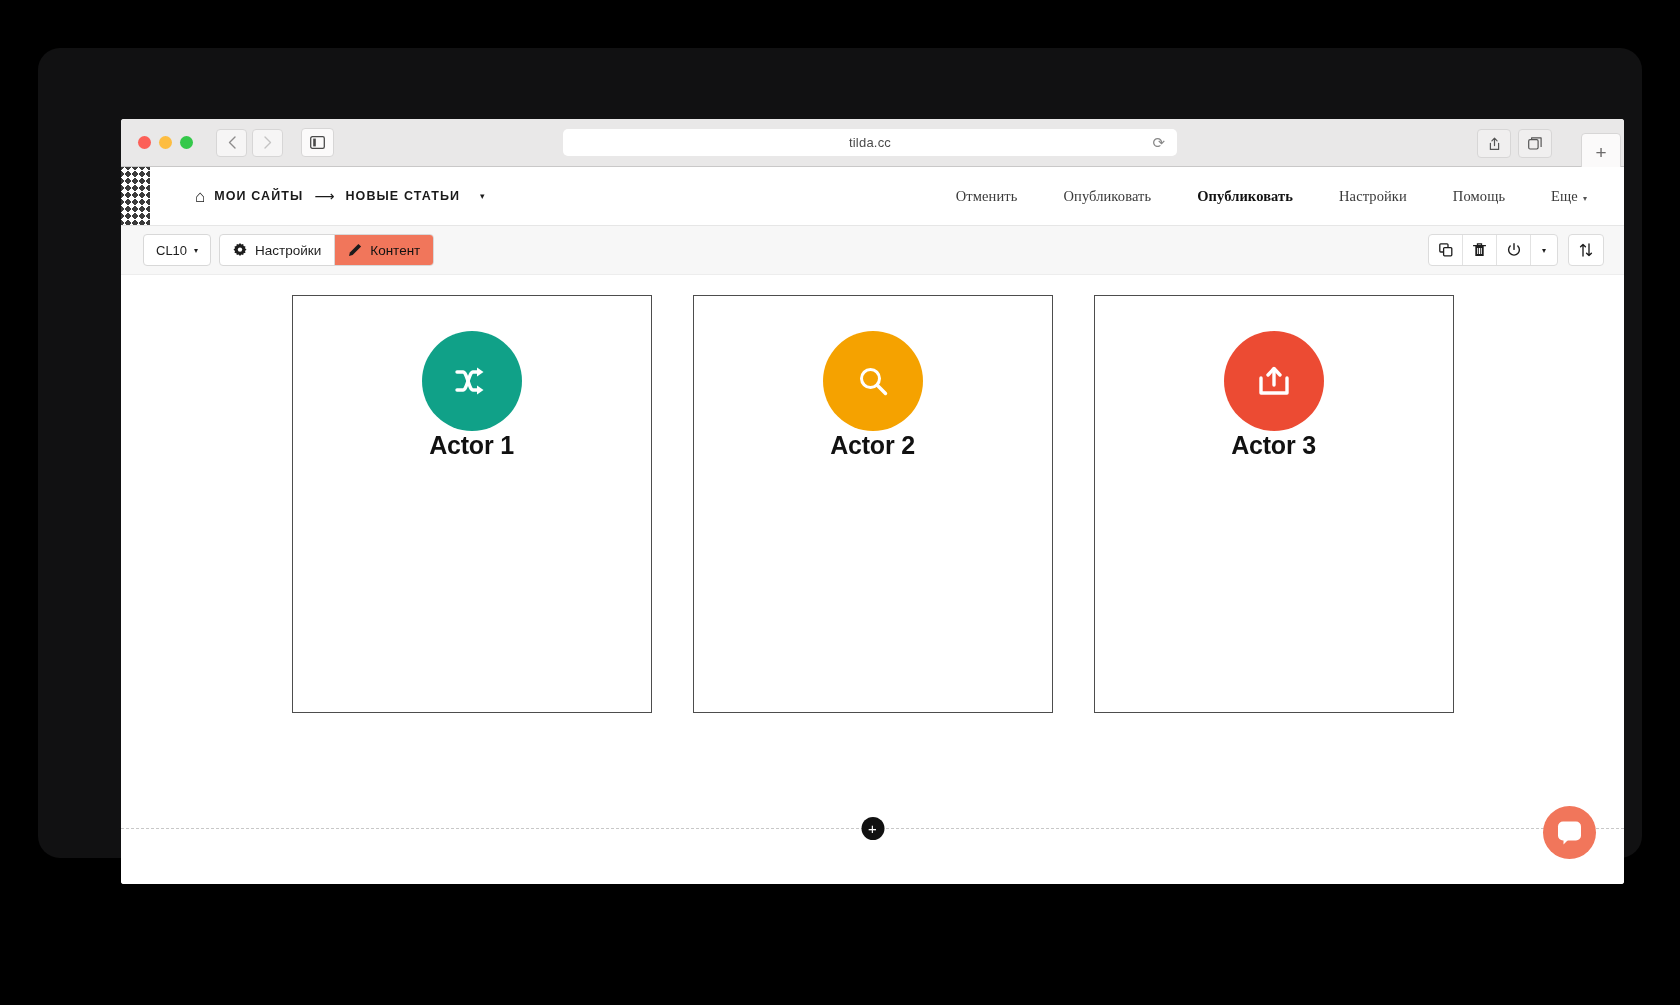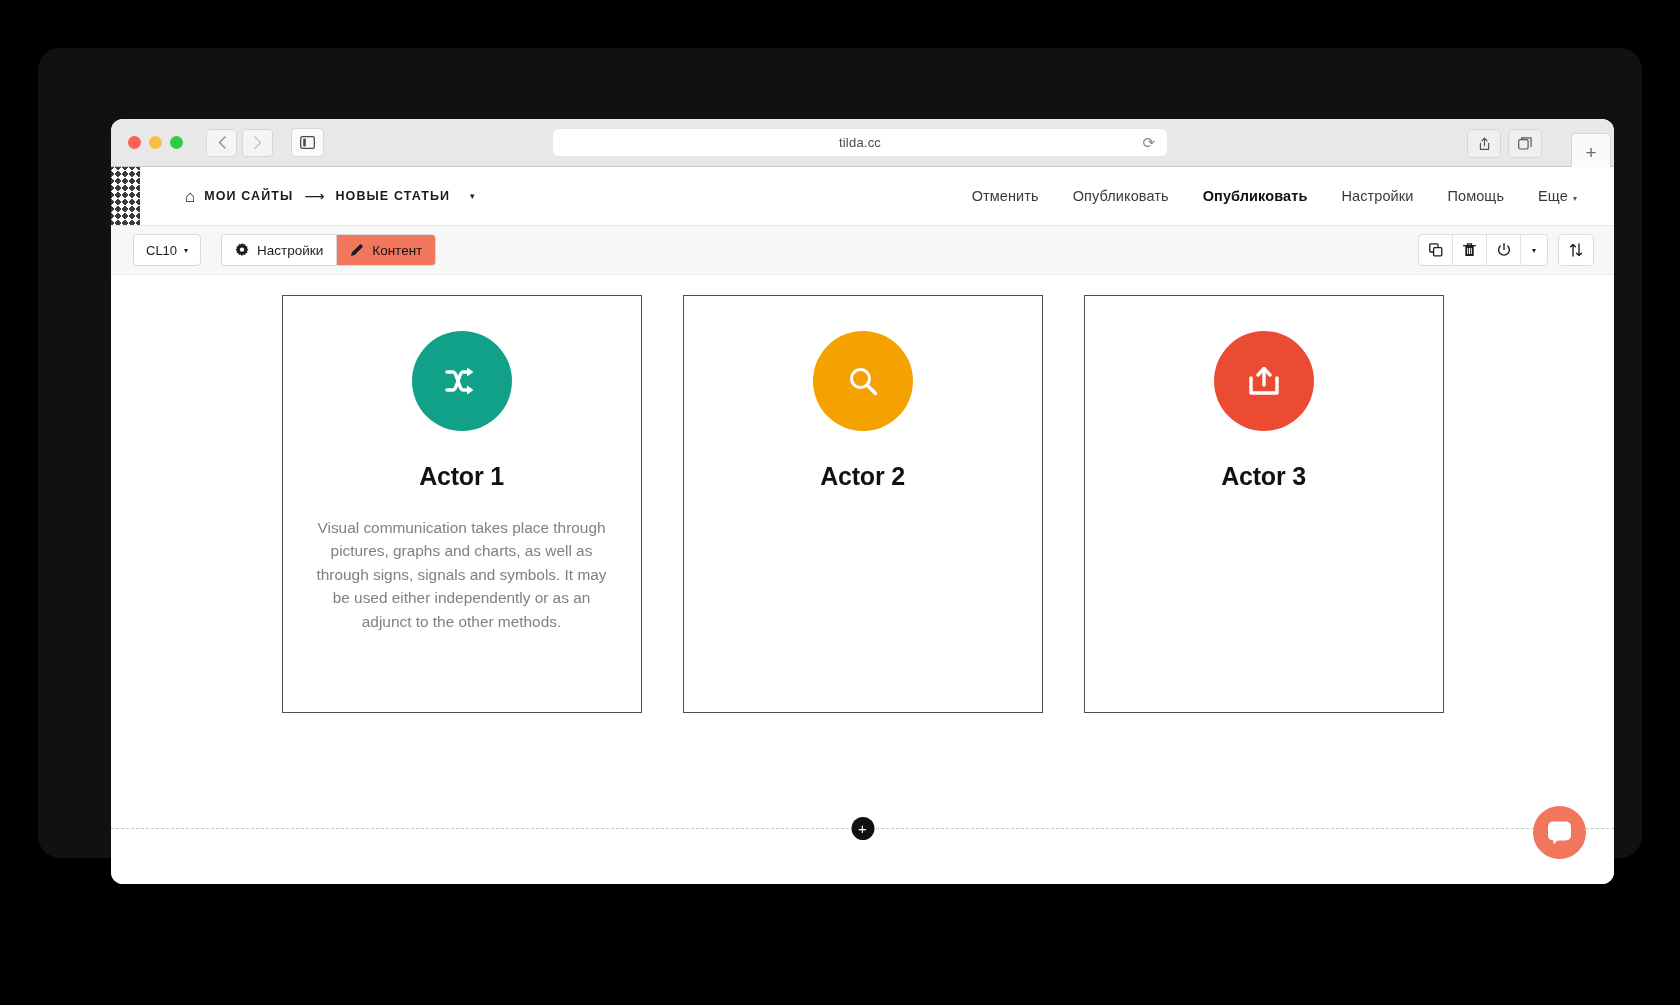--- a/index.html
+++ b/index.html
@@ -25,26 +25,26 @@
     left: 38px;
     top: 48px;
     width: 1604px;
     height: 810px;
     background: #111112;
     border-radius: 22px;
   }
 
   .screen-bezel {
     position: absolute;
-    left: 73px;
+    left: 83px;
     top: 71px;
     width: 1503px;
     height: 765px;
     background: #ffffff;
-    border-radius: 12px;
+    border-radius: 3px;
     overflow: hidden;
   }
 
   
   .browser-chrome {
     position: relative;
     height: 47px;
     background: #e9e8e8;
     border-bottom: 1px solid #c9c8c8;
     display: flex;
@@ -200,21 +200,22 @@
     margin-left: 11px;
     font-size: 9px;
     color: #1a1a1a;
   }
 
   .header-menu {
     position: absolute;
     right: 20px;
     display: flex;
     align-items: flex-start;
-    gap: 0;
+    gap: 12px;
+    font-family: Liberation Serif, serif;
   }
   .hm-item {
     font-size: 14.5px;
     color: #3a3a3a;
     padding: 0 17px;
     letter-spacing: .1px;
     white-space: nowrap;
   }
   .hm-item.active { color: #111; font-weight: 700; }
   .hm-caret { font-size: 8px; margin-left: 5px; color: #555; }
@@ -225,21 +226,21 @@
     height: 48px;
     background: #f7f7f7;
     border-bottom: 1px solid #ededed;
   }
 
   .eb-left {
     position: absolute;
     left: 22px;
     top: 8px;
     display: flex;
-    gap: 20px;
+    gap: 8px;
   }
 
   .pill {
     height: 30px;
     background: #ffffff;
     border: 1px solid #d8d8d8;
     border-radius: 4px;
     display: flex;
     align-items: center;
     padding: 0 12px;
@@ -342,21 +343,20 @@
     width: 100px;
     height: 100px;
     border-radius: 50%;
     display: flex;
     align-items: center;
     justify-content: center;
   }
   .circle svg { display: block; }
 
   .card-title {
-    margin-top: 31px;
     font-size: 25px;
     font-weight: 700;
     color: #111111;
     letter-spacing: -.2px;
     text-align: center;
   }
 
   .card-text {
     margin-top: 25px;
     width: 304px;
@@ -565,21 +565,20 @@
           <div class="card">
             <div class="circle" style="background:#10a188;">
               <svg width="34" height="30" viewBox="0 0 34 30">
                 <path d="M2 6 L8 6 C12 6 14 24 18 24 L24 24" fill="none" stroke="#ffffff" stroke-width="3.4" stroke-linecap="round"></path>
                 <path d="M2 24 L8 24 C12 24 14 6 18 6 L24 6" fill="none" stroke="#ffffff" stroke-width="3.4" stroke-linecap="round"></path>
                 <path d="M22 1.5 L28.5 6 L22 10.5 Z" fill="#ffffff"></path>
                 <path d="M22 19.5 L28.5 24 L22 28.5 Z" fill="#ffffff"></path>
               </svg>
             </div>
             <div class="card-title">Actor 1</div>
-            <div class="card-text">Visual communication takes place through pictures, graphs and charts, as well as through signs, signals and symbols. It may be used either independently or as an adjunct to the other methods.</div>
           </div>
 
           <div class="card">
             <div class="circle" style="background:#f5a200;">
               <svg width="32" height="32" viewBox="0 0 32 32">
                 <circle cx="13.5" cy="13.5" r="9" fill="none" stroke="#ffffff" stroke-width="3"></circle>
                 <path d="M20.3 20.3 L28.5 28.5" stroke="#ffffff" stroke-width="3.4" stroke-linecap="round"></path>
               </svg>
             </div>
             <div class="card-title">Actor 2</div>

